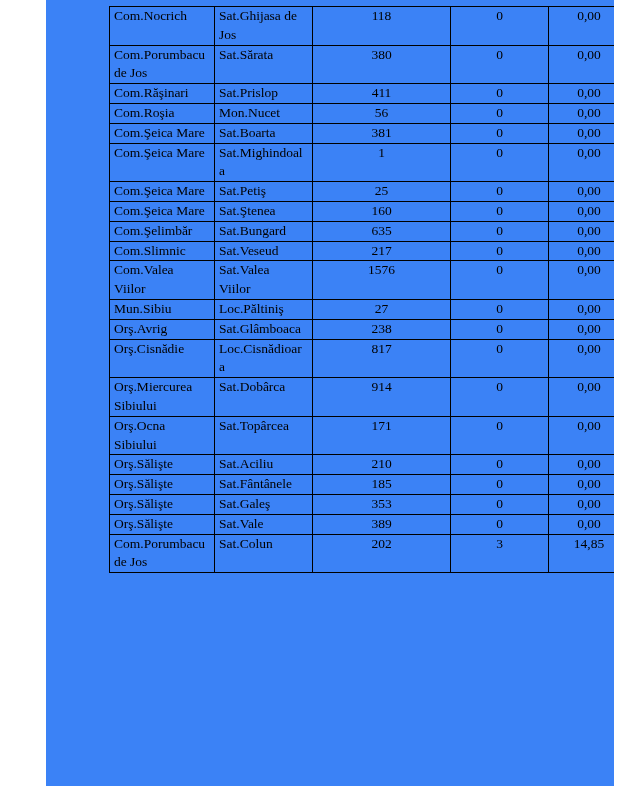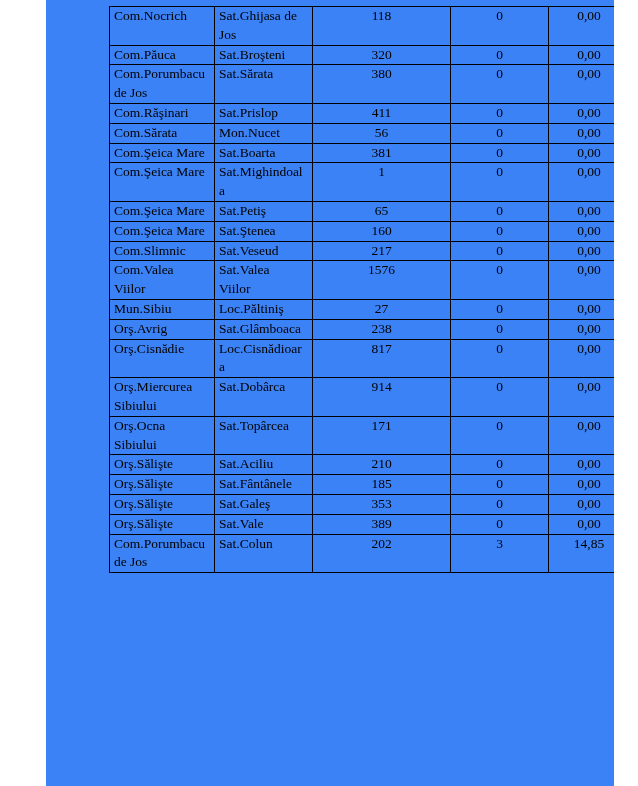--- a/index.html
+++ b/index.html
@@ -56,43 +56,36 @@
     <tbody>
         <tr>
           <td class="c1">Com.Nocrich</td>
           <td class="c2">Sat.Ghijasa de
 Jos</td>
           <td class="c3">118</td>
           <td class="c4">0</td>
           <td class="c5">0,00</td>
         </tr>
         <tr>
-          <td class="c1">Com.Păuca</td>
-          <td class="c2">Sat.Broşteni</td>
-          <td class="c3">320</td>
-          <td class="c4">0</td>
-          <td class="c5">0,00</td>
-        </tr>
-        <tr>
           <td class="c1">Com.Porumbacu
 de Jos</td>
           <td class="c2">Sat.Sărata</td>
           <td class="c3">380</td>
           <td class="c4">0</td>
           <td class="c5">0,00</td>
         </tr>
         <tr>
           <td class="c1">Com.Răşinari</td>
           <td class="c2">Sat.Prislop</td>
           <td class="c3">411</td>
           <td class="c4">0</td>
           <td class="c5">0,00</td>
         </tr>
         <tr>
-          <td class="c1">Com.Sărata</td>
+          <td class="c1">Com.Roşia</td>
           <td class="c2">Mon.Nucet</td>
           <td class="c3">56</td>
           <td class="c4">0</td>
           <td class="c5">0,00</td>
         </tr>
         <tr>
           <td class="c1">Com.Şeica Mare</td>
           <td class="c2">Sat.Boarta</td>
           <td class="c3">381</td>
           <td class="c4">0</td>
@@ -102,28 +95,35 @@
           <td class="c1">Com.Şeica Mare</td>
           <td class="c2">Sat.Mighindoal
 a</td>
           <td class="c3">1</td>
           <td class="c4">0</td>
           <td class="c5">0,00</td>
         </tr>
         <tr>
           <td class="c1">Com.Şeica Mare</td>
           <td class="c2">Sat.Petiş</td>
-          <td class="c3">65</td>
+          <td class="c3">25</td>
           <td class="c4">0</td>
           <td class="c5">0,00</td>
         </tr>
         <tr>
           <td class="c1">Com.Şeica Mare</td>
           <td class="c2">Sat.Ştenea</td>
           <td class="c3">160</td>
+          <td class="c4">0</td>
+          <td class="c5">0,00</td>
+        </tr>
+        <tr>
+          <td class="c1">Com.Şelimbăr</td>
+          <td class="c2">Sat.Bungard</td>
+          <td class="c3">635</td>
           <td class="c4">0</td>
           <td class="c5">0,00</td>
         </tr>
         <tr>
           <td class="c1">Com.Slimnic</td>
           <td class="c2">Sat.Veseud</td>
           <td class="c3">217</td>
           <td class="c4">0</td>
           <td class="c5">0,00</td>
         </tr>

